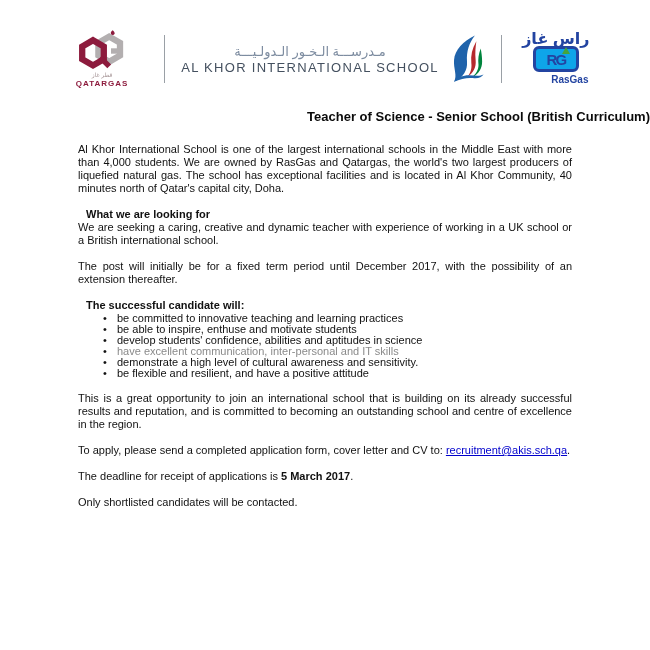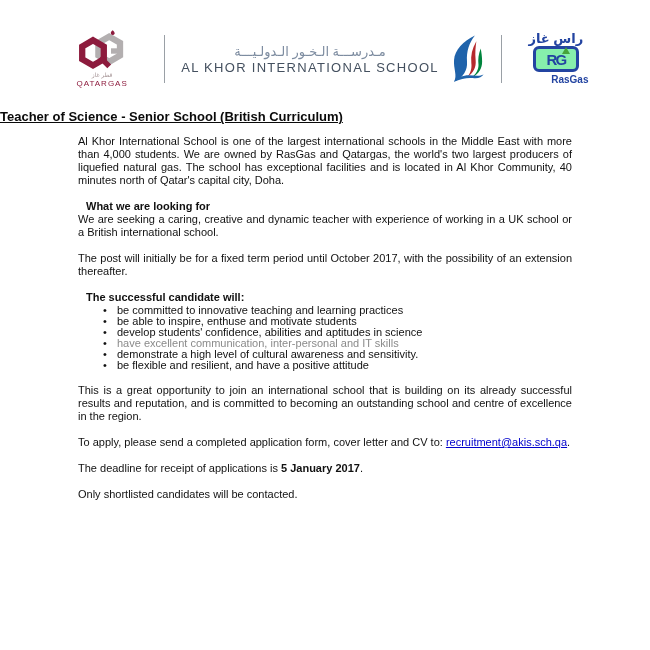--- a/index.html
+++ b/index.html
@@ -12,49 +12,48 @@
     overflow:hidden;
   }
   
   .header {
     display:flex; align-items:center; justify-content:center;
     gap:16px; padding-top:22px; height:74px;
   }
   .logo-divider { width:1px; height:48px; background:#9aa0a6; }
   .qg-block { display:flex; flex-direction:column; align-items:center; width:92px; }
   .qg-arabic { font-size:6px; color:#a59496; line-height:7px; letter-spacing:1px; }
-  .qg-name { font-size:8px; font-weight:normal; color:#8d1b3d; letter-spacing:1px; line-height:9px; }
+  .qg-name { font-size:8px; font-weight:bold; color:#8d1b3d; letter-spacing:1px; line-height:9px; }
   .akis-block { display:flex; align-items:center; gap:10px; }
   .akis-names { display:flex; flex-direction:column; align-items:center; }
   .akis-arabic { font-size:13px; color:#7d8ca0; line-height:16px; direction:rtl; }
   .akis-english { font-size:13px; color:#44505f; letter-spacing:1.3px; line-height:15px; white-space:nowrap; }
   .rg-block { display:flex; flex-direction:column; align-items:center; width:76px; }
-  .rg-arabic { font-size:13px; font-weight:bold; color:#2344a1; line-height:13px; direction:rtl; }
+  .rg-arabic { font-size:16px; font-weight:bold; color:#2344a1; line-height:13px; direction:rtl; }
   .rg-box {
     position:relative; margin-top:1px;
     width:40px; height:20px;
     border:3px solid #2344a1; border-radius:6px;
-    background:#86efac;
+    background:#0ea5e9;
     display:flex; align-items:center; justify-content:center;
   }
   .rg-letters { font-size:15px; font-weight:bold; color:#2344a1; letter-spacing:-2px; line-height:15px; }
   .rg-leaf {
     position:absolute; top:-2px; right:6px;
     width:0; height:0;
     border-left:4px solid transparent; border-right:4px solid transparent;
     border-bottom:7px solid #46a33c;
   }
   .rg-name { font-size:10px; font-weight:bold; color:#2344a1; line-height:12px; margin-top:2px;margin-left:28px; }
   
   .doc-title {
-    margin:13px 0 7px 0;
-    text-align:left;
+    margin:13px 0 15px 0;
+    text-align:right;
     font-size:13px; font-weight:bold; color:#0a0a0a;
     line-height:15px;
-    text-decoration:underline;
   }
   
   .content { padding:4px 78px 0 78px; font-size:11px; line-height:13px; }
   .content p { margin:13px 0 0 0; text-align:justify; }
   .content p.tight { margin-top:0; }
   .content .heading { margin:13px 0 0 8px; font-weight:bold; text-align:left; }
   .content ul {
     margin:1px 0 0 0; padding:0 0 0 39px;
     list-style:none;
   }
@@ -118,35 +117,35 @@
 
   <h1 class="doc-title">Teacher of Science - Senior School (British Curriculum)</h1>
 
   <div class="content">
 
     <p class="tight">Al Khor International School is one of the largest international schools in the Middle East with more than 4,000 students. We are owned by RasGas and Qatargas, the world's two largest producers of liquefied natural gas. The school has exceptional facilities and is located in Al Khor Community, 40 minutes north of Qatar's capital city, Doha.</p>
 
     <p class="heading">What we are looking for</p>
     <p class="tight">We are seeking a caring, creative and dynamic teacher with experience of working in a UK school or a British international school.</p>
 
-    <p>The post will initially be for a fixed term period until October 2017, with the possibility of an extension thereafter.</p>
+    <p>The post will initially be for a fixed term period until December 2017, with the possibility of an extension thereafter.</p>
 
     <p class="heading">The successful candidate will:</p>
     <ul>
       <li>be committed to innovative teaching and learning practices</li>
       <li>be able to inspire, enthuse and motivate students</li>
       <li>develop students' confidence, abilities and aptitudes in science</li>
       <li class="muted">have excellent communication, inter-personal and IT skills</li>
       <li>demonstrate a high level of cultural awareness and sensitivity.</li>
       <li>be flexible and resilient, and have a positive attitude</li>
     </ul>
 
     <p>This is a great opportunity to join an international school that is building on its already successful results and reputation, and is committed to becoming an outstanding school and centre of excellence in the region.</p>
 
     <p><span>To apply, please send a completed application form, cover letter and CV to: </span><a href="#">recruitment@akis.sch.qa</a><span>.</span></p>
 
 
-    <p><span>The deadline for receipt of applications is </span><span class="bold">5 January 2017</span><span>.</span></p>
+    <p><span>The deadline for receipt of applications is </span><span class="bold">5 March 2017</span><span>.</span></p>
 
     <p>Only shortlisted candidates will be contacted.</p>
 
   </div>
 </div>
 
 </body></html>

